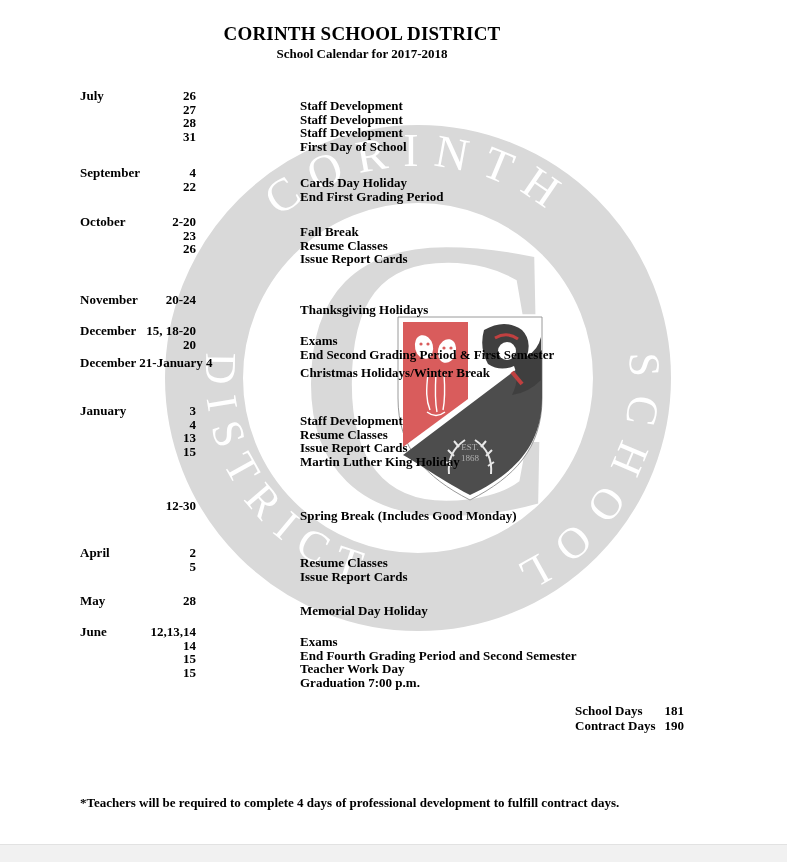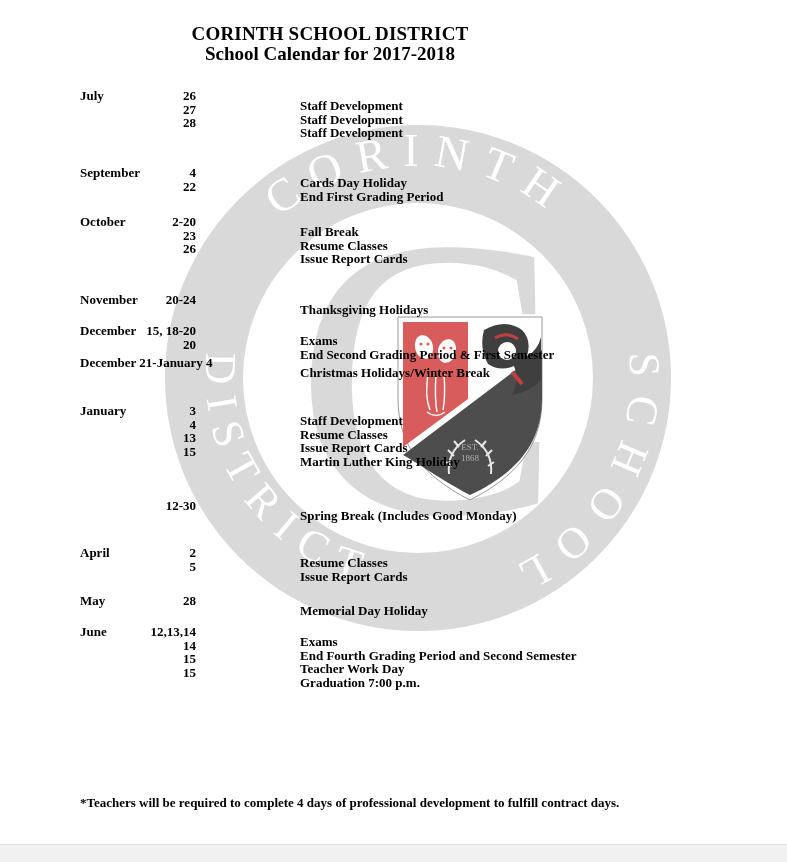--- a/index.html
+++ b/index.html
@@ -1,23 +1,23 @@
 <!DOCTYPE html>
 <html><head>
 <meta charset="utf-8">
 <style>
   html,body{margin:0;padding:0;background:#ffffff;}
   #page{position:relative;width:787px;height:862px;background:#ffffff;overflow:hidden;
         font-family:"Liberation Serif",serif;color:#000;}
   
   #watermark{position:absolute;left:0;top:0;width:787px;height:862px;pointer-events:none;}
   
-  #title-block{position:absolute;left:0;top:24px;width:660px;text-align:center;font-weight:700;}
+  #title-block{position:absolute;left:0;top:24px;width:660px;text-align:center;font-weight:700;padding-left:32px;}
   #title-line1{font-size:19px;line-height:20px;letter-spacing:0.2px;}
-  #title-line2{font-size:19px;line-height:19px;}
+  #title-line2{font-size:13px;line-height:19px;}
   
   #calendar-groups{position:absolute;left:0;top:0;width:787px;height:851px;}
   .cal-group{position:absolute;left:0;width:787px;}
   .cal-group:nth-child(1){top:89px}
   .cal-group:nth-child(2){top:166px}
   .cal-group:nth-child(3){top:215px}
   .cal-group:nth-child(4){top:293px}
   .cal-group:nth-child(5){top:324px}
   .cal-group:nth-child(6){top:356px}
   .cal-group:nth-child(7){top:404px}
@@ -120,20 +120,25 @@
         <div class="cal-row">
           <span class="c-month"></span>
           <span class="c-date">27</span>
           <span class="c-event">Staff Development</span>
         </div>
         <div class="cal-row">
           <span class="c-month"></span>
           <span class="c-date">28</span>
           <span class="c-event">Staff Development</span>
         </div>
+        <div class="cal-row">
+          <span class="c-month"></span>
+          <span class="c-date">31</span>
+          <span class="c-event">First Day of School</span>
+        </div>
       </div>
       <div class="cal-group">
         <div class="cal-row">
           <span class="c-month">September</span>
           <span class="c-date">4</span>
           <span class="c-event">Cards Day Holiday</span>
         </div>
         <div class="cal-row">
           <span class="c-month"></span>
           <span class="c-date">22</span>
@@ -248,18 +253,28 @@
           <span class="c-event">Teacher Work Day</span>
         </div>
         <div class="cal-row">
           <span class="c-month"></span>
           <span class="c-date">15</span>
           <span class="c-event">Graduation 7:00 p.m.</span>
         </div>
       </div>
     </div>
 
+  <div id="summary-block">
+    <div class="sum-row">
+      <span>School Days</span>
+      <span>181</span>
+    </div>
+    <div class="sum-row">
+      <span>Contract Days</span>
+      <span>190</span>
+    </div>
+  </div>
 
   <div id="footnote">*Teachers will be required to complete 4 days of professional development to fulfill contract days.</div>
 
   <div id="bottom-strip"></div>
 
 </div>
 
 </body></html>

